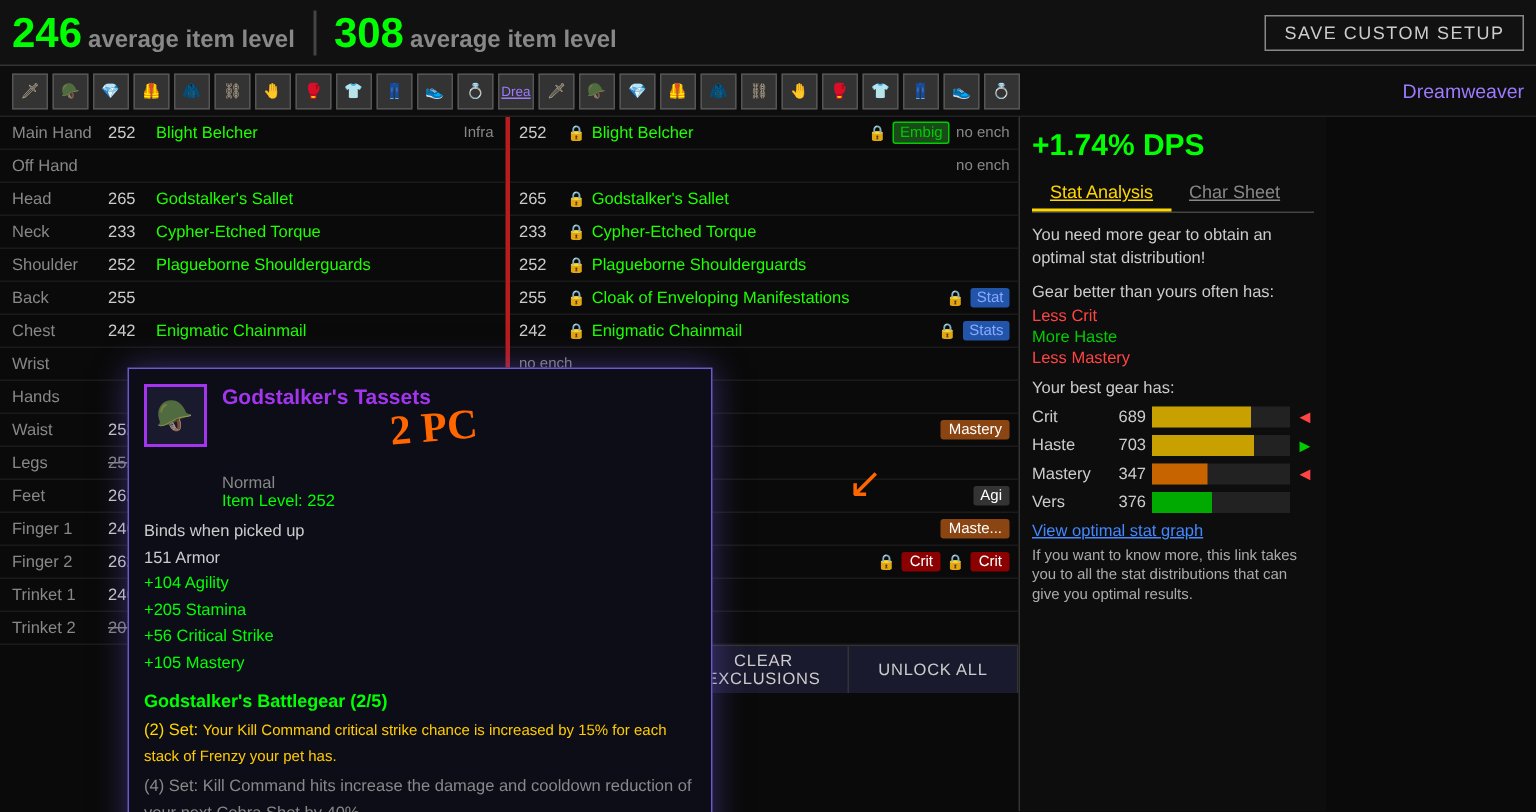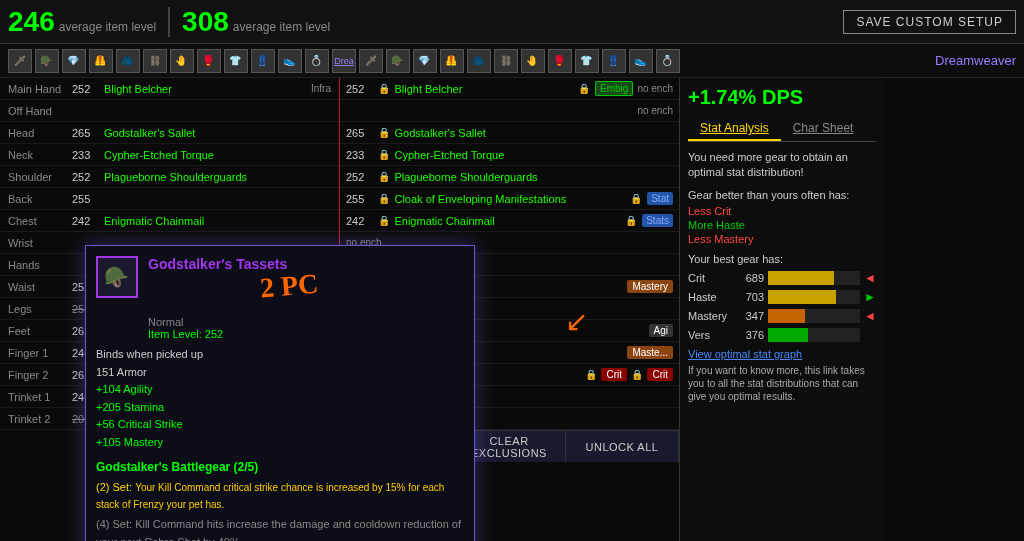--- a/index.html
+++ b/index.html
@@ -27,21 +27,22 @@
       align-items: baseline;
       gap: 4px;
     }
     .ilvl-number {
       color: #00ff00;
       font-size: 28px;
       font-weight: bold;
     }
     .ilvl-label {
       color: #888;
-      font-size: 12px;
+      font-size: 16px;
+      font-weight: bold;
     }
     .ilvl-separator {
       width: 2px;
       height: 30px;
       background: #444;
       margin: 0 12px;
     }
     .save-btn {
       margin-left: auto;
       background: transparent;
@@ -81,21 +82,21 @@
 
     
     .main-content {
       display: flex;
       height: calc(541px - 44px - 34px);
     }
 
     
     .left-panel {
       width: 340px;
-      border-right: 1px solid #b91c1c;
+      border-right: 3px solid #b91c1c;
       overflow-y: auto;
     }
 
     
     .gear-row {
       display: flex;
       align-items: center;
       padding: 2px 8px;
       border-bottom: 1px solid #1a1a1a;
       height: 22px;

